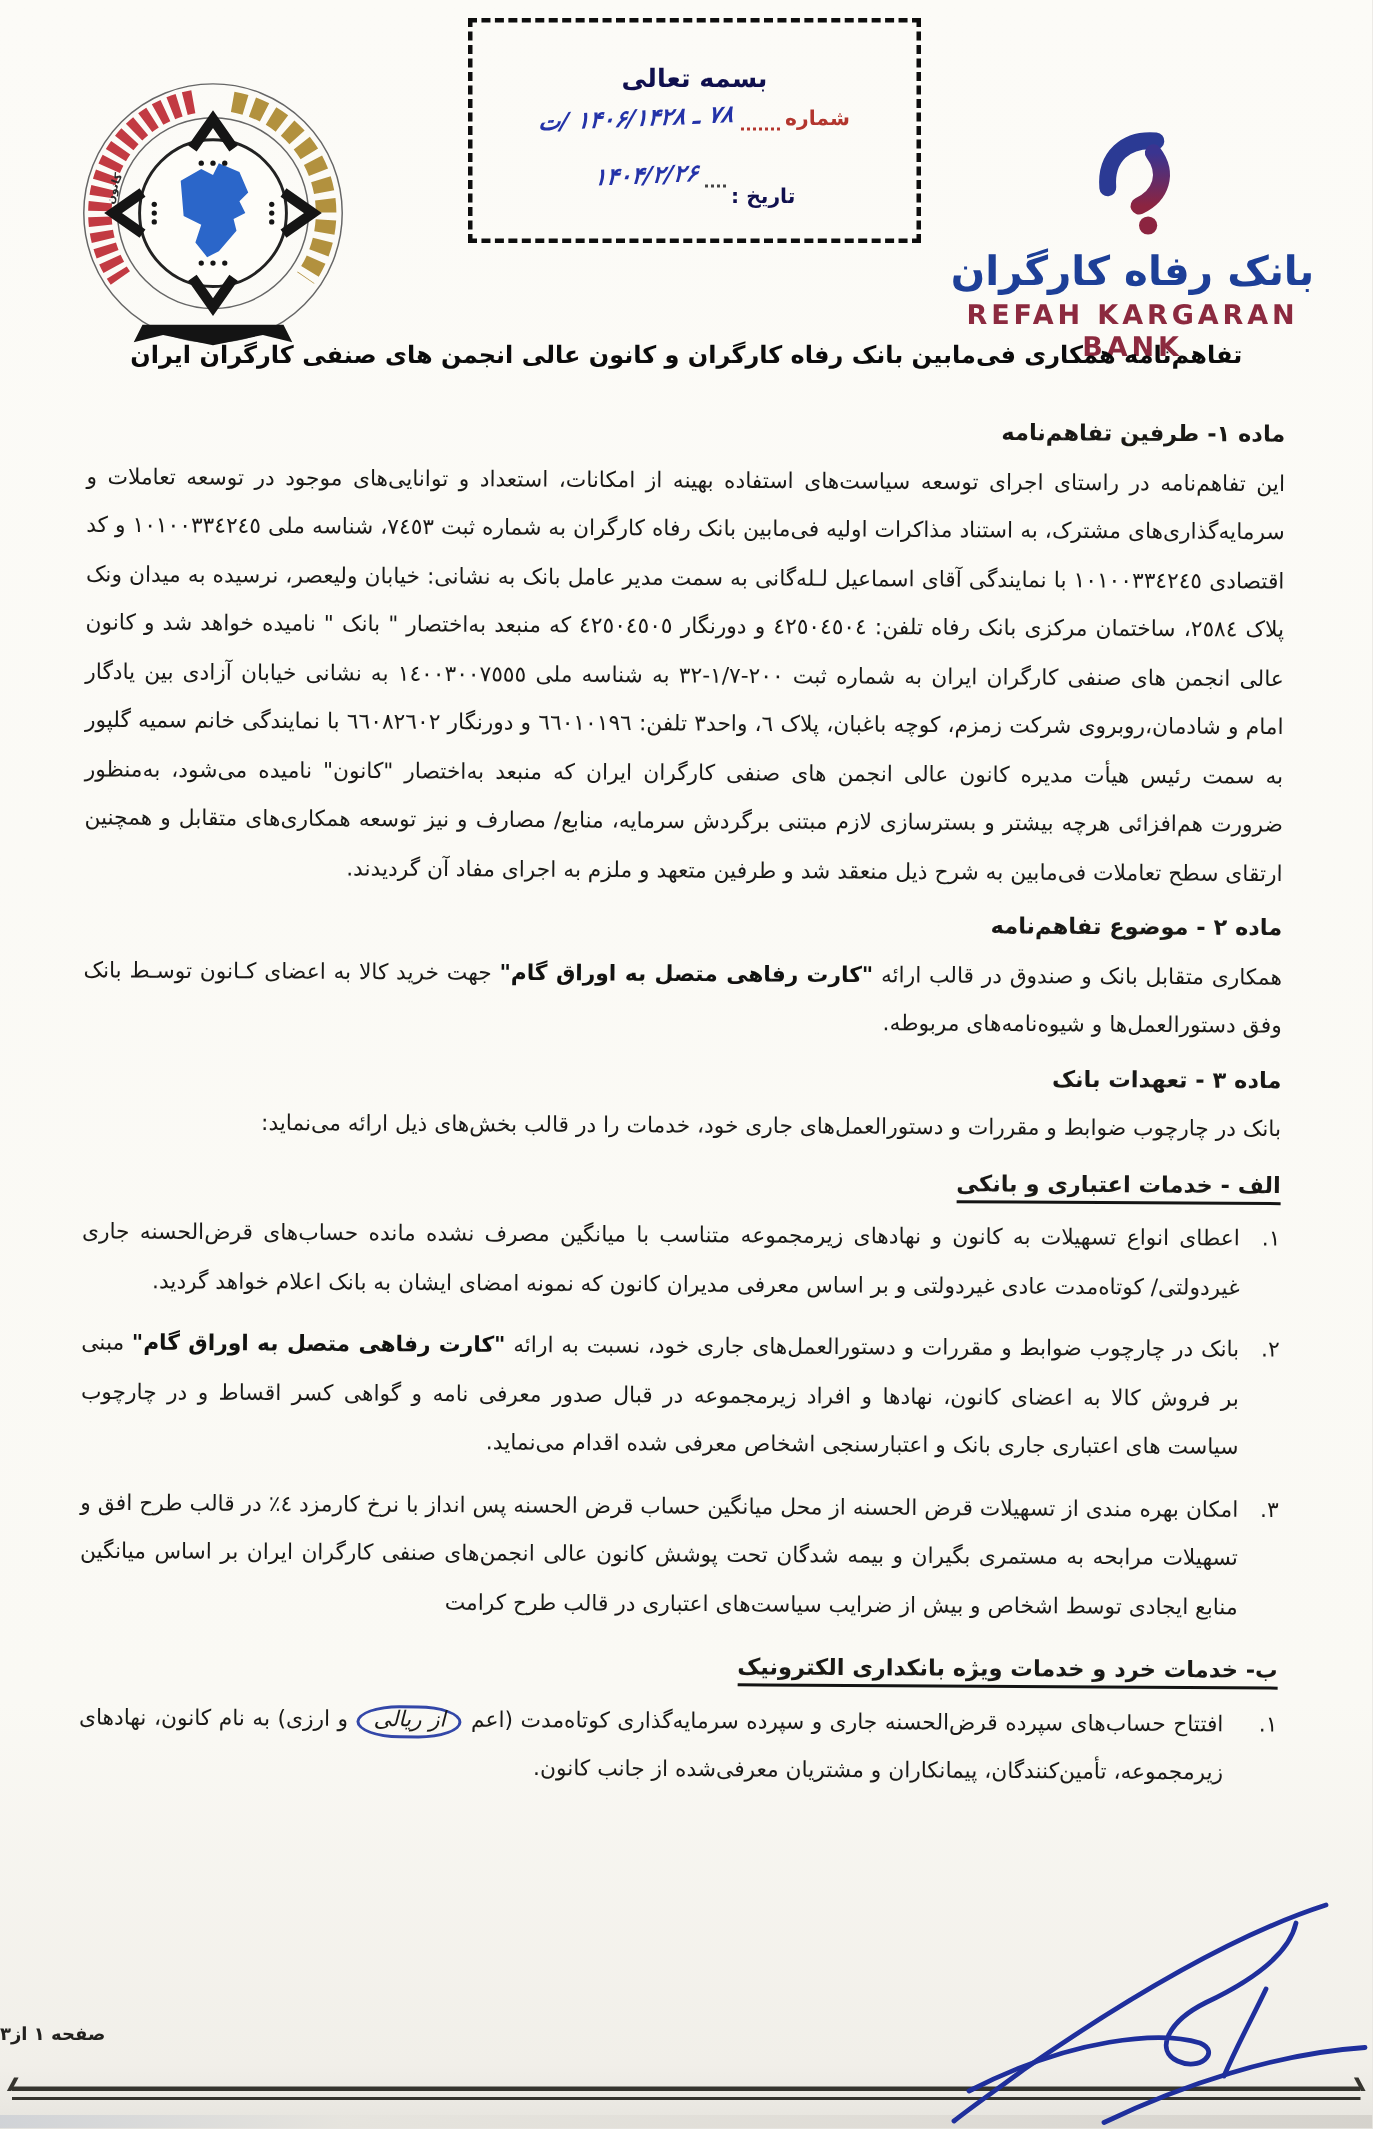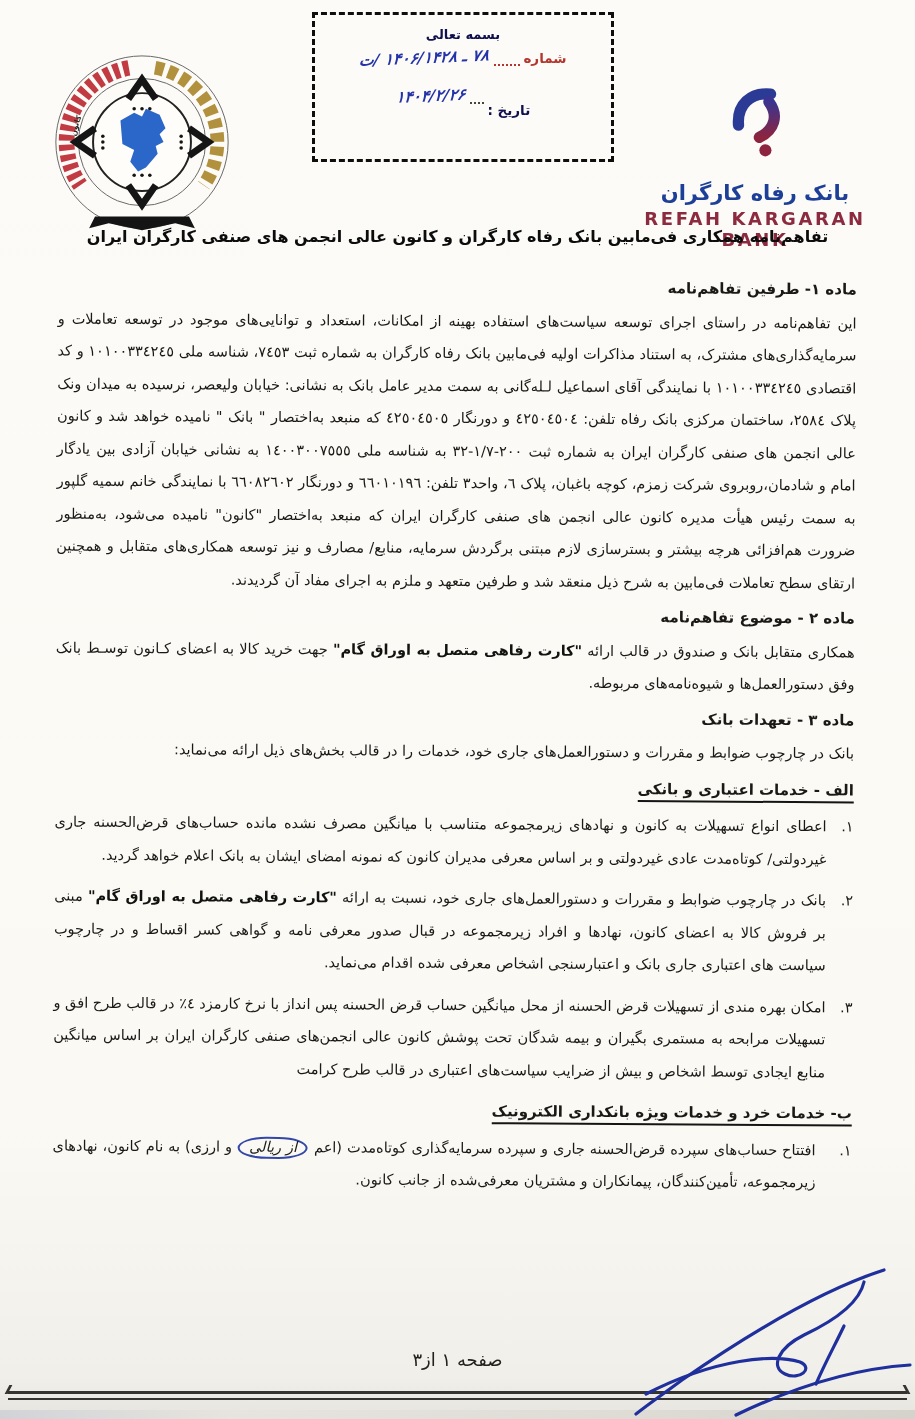--- a/index.html
+++ b/index.html
@@ -3,51 +3,51 @@
 <meta charset="utf-8">
 <style>
   html,body{margin:0;padding:0;background:#e8e6e1;}
   .page{
     position:relative;width:915px;height:1419px;margin:0 auto;overflow:hidden;
     background:linear-gradient(180deg,#fcfbf7 0%,#faf9f4 80%,#f1efe9 97%,#e6e4de 100%);
     font-family:"DejaVu Sans",sans-serif;color:#171614;direction:rtl;
   }
   
   .stamp{position:absolute;left:312px;top:12px;width:296px;height:144px;border:3px dashed #0e0e0e;}
-  .besmele{margin-top:12px;text-align:center;font-weight:bold;font-size:13px;color:#10104e;}
+  .besmele{margin-top:28px;text-align:center;font-weight:bold;font-size:17px;color:#10104e;}
   .stamp-row{display:flex;align-items:center;justify-content:center;margin-top:7px;font-size:13.5px;direction:rtl;}
   .lbl-red{color:#b3362e;font-weight:bold;}
   .lbl-navy{color:#10104e;font-weight:bold;margin-top:28px;}
   .leader{display:inline-block;width:26px;height:1em;border-bottom:2px dotted #b3362e;margin:0 3px;}
   .leader.dark{border-color:#444;width:14px;}
   .hand{display:inline-block;color:#2433a8;font-weight:bold;font-size:15.5px;font-style:italic;
         transform:rotate(-2.5deg) skewX(-7deg);margin-right:2px;}
   
   .emblem{position:absolute;left:44px;top:52px;}
   
   .banklogo{position:absolute;left:616px;top:74px;width:278px;text-align:center;direction:rtl;}
   .bankmark{display:block;margin:0 auto;}
-  .bank-fa{color:#1d3f97;font-weight:bold;font-size:21px;margin-top:15px;letter-spacing:0;}
+  .bank-fa{color:#1d3f97;font-weight:bold;font-size:27px;margin-top:0;letter-spacing:0;}
   .bank-en{color:#8c2a3f;font-weight:bold;font-size:18px;letter-spacing:2.6px;margin-top:3px;direction:ltr;}
   
   .title{position:absolute;top:227px;left:0;right:0;text-align:center;font-weight:bold;font-size:16px;color:#0c0c0c;}
   
   .doc-body{position:absolute;right:58px;left:58px;top:268px;direction:rtl;text-align:justify;
             font-size:14.5px;line-height:32.5px;color:#1a1916;transform:rotate(.35deg);transform-origin:50% 0;}
   .sec-h{font-weight:bold;font-size:15px;margin:3px 0 1px;text-align:right;}
   .body-p{margin:0 0 3px;}
   .part-h{font-weight:bold;font-size:15px;margin:4px 0 4px;text-align:right;}
   .part-h .u{border-bottom:2px solid #141414;padding-bottom:2px;}
   .item{position:relative;padding-right:27px;margin-bottom:9px;}
   .item .num{position:absolute;right:0;top:0;}
   .item-b{padding-right:36px;}
   .pen-circle{border:2px solid #3347a8;border-radius:48%/58%;padding:0 9px 2px;margin:0 1px;font-style:italic;}
   b{font-weight:bold;color:#121210;}
   
-  .page-num{position:absolute;top:1349px;left:0;right:0;text-align:center;font-weight:normal;font-size:18px;color:#22211e;}
+  .page-num{position:absolute;top:1349px;left:0;right:0;text-align:left;font-weight:bold;font-size:12px;color:#22211e;}
   .rule{position:absolute;left:8px;right:8px;top:1391px;height:4px;border-top:3px solid #35342e;border-bottom:2px solid #35342e;}
   .rule::before,.rule::after{content:"";position:absolute;top:-9px;width:3px;height:9px;background:#35342e;}
   .rule::before{left:-1px;transform:skewX(-28deg);}
   .rule::after{right:-1px;transform:skewX(28deg);}
   .signature{position:absolute;left:588px;top:1262px;z-index:5;}
   .scan-bottom{position:absolute;left:0;right:0;bottom:0;height:9px;
                background:linear-gradient(90deg,#c9cdd4 0%,#e6e4de 25%,#dbd8d2 70%,#cfccc6 100%);opacity:.75;}
 </style>
 </head>
 <body>

